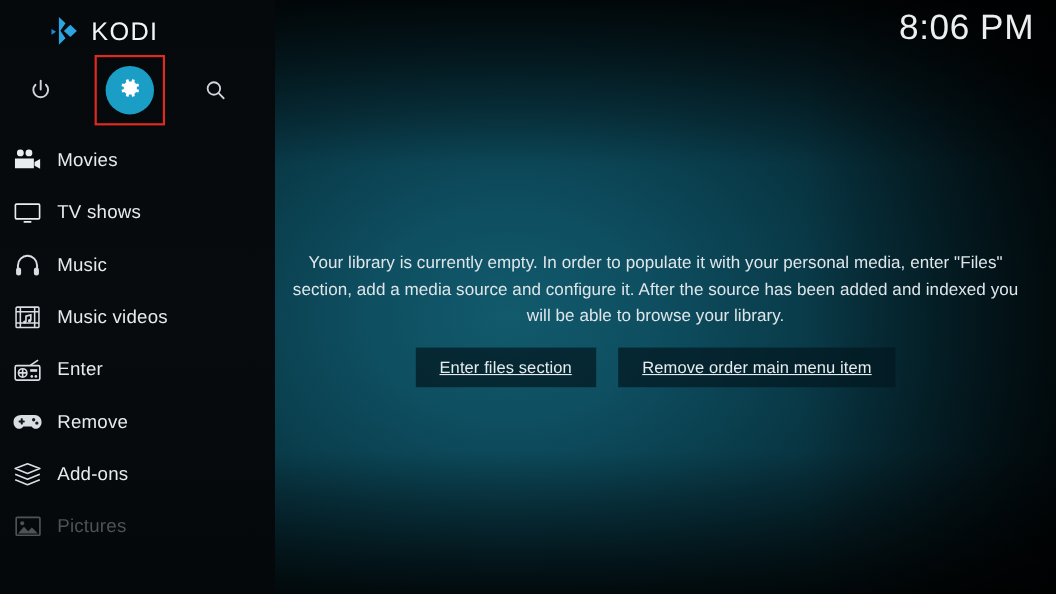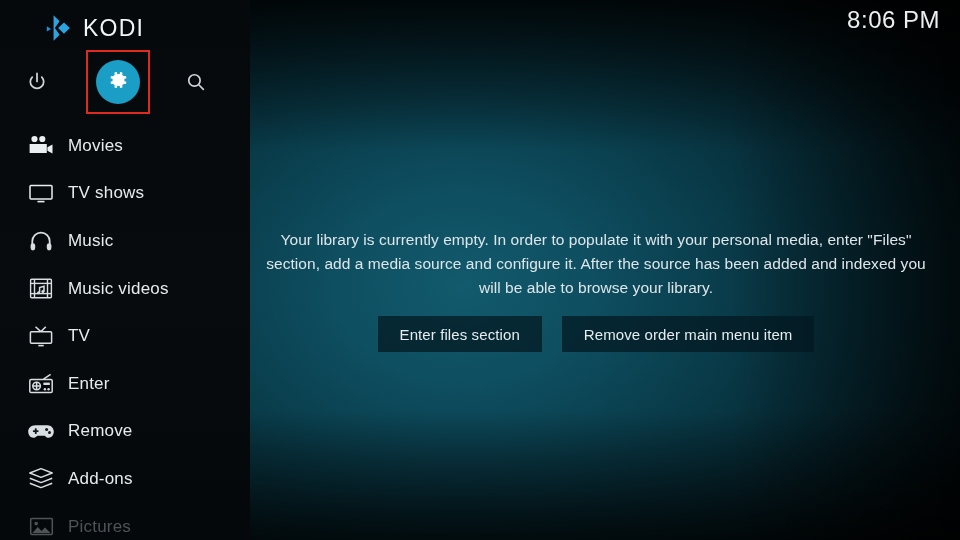--- a/index.html
+++ b/index.html
@@ -110,21 +110,21 @@
 
   .menu {
     position: absolute;
     left: 0; top: 122px;
     width: 232px;
   }
   .menu-item {
     display: flex;
     align-items: center;
     height: 47.6px;
-    padding-left: 24px;
+    padding-left: 8px;
   }
   .menu-icon {
     width: 34px;
     min-width: 34px;
     display: flex;
     align-items: center;
     justify-content: center;
     margin-right: 10px;
   }
   .menu-icon svg { display: block; }
@@ -135,21 +135,21 @@
     letter-spacing: 0.2px;
   }
   .menu-item.dim .menu-label { color: #4d5356; }
   .menu-item.dim .menu-icon svg { opacity: 0.35; }
 
   
   .clock {
     position: absolute;
     right: 20px; top: 6px;
     color: #eceff1;
-    font-size: 24px;
+    font-size: 32px;
     font-weight: 300;
     letter-spacing: 0.5px;
     z-index: 6;
   }
 
   
   .main {
     position: absolute;
     left: 232px; top: 0;
     width: 624px; height: 540px;
@@ -177,20 +177,21 @@
     background: rgba(3, 24, 32, 0.72);
     border: none;
     color: #e6ecef;
     font-family: "Liberation Sans", sans-serif;
     font-size: 15px;
     letter-spacing: 0.1px;
     height: 36px;
     padding: 0 22px;
     cursor: pointer;
     white-space: nowrap;
+    text-decoration: underline;
   }
 </style>
 </head>
 <body>
 
 <div id="app">
 
   <div class="bg-wrap">
     <div class="bg-radial"></div>
     <div class="bg-topshade"></div>
@@ -290,31 +291,20 @@
             <line x1="1.6" y1="6.4" x2="22.4" y2="6.4"></line>
             <line x1="1.6" y1="16.6" x2="22.4" y2="16.6"></line>
             <path d="M10.6 15.6v-5.1l4.4-1.2v5.1" stroke-width="1.5"></path>
             <circle cx="9.5" cy="15.8" r="1.5" fill="#d8dee2" stroke="none"></circle>
             <circle cx="13.9" cy="14.6" r="1.5" fill="#d8dee2" stroke="none"></circle>
           </svg>
         </span>
         <span class="menu-label">Music videos</span>
       </div>
 
-      <div class="menu-item">
-        <span class="menu-icon">
-          <svg width="26" height="23" viewBox="0 0 26 23" fill="none" stroke="#d8dee2" stroke-width="1.5">
-            <rect x="2.4" y="6.8" width="21.2" height="11.4" rx="1"></rect>
-            <line x1="7.5" y1="1.8" x2="12.6" y2="6.4"></line>
-            <line x1="17.8" y1="1.8" x2="13.2" y2="6.4"></line>
-            <line x1="10.3" y1="20.6" x2="15.7" y2="20.6" stroke-width="1.6"></line>
-          </svg>
-        </span>
-        <span class="menu-label">TV</span>
-      </div>
 
       <div class="menu-item">
         <span class="menu-icon">
           <svg width="26" height="23" viewBox="0 0 26 23" fill="none" stroke="#d8dee2" stroke-width="1.5">
             <rect x="1.8" y="7.4" width="22.4" height="13.2" rx="1.4"></rect>
             <circle cx="8.6" cy="14" r="3.8"></circle>
             <line x1="8.6" y1="10.2" x2="8.6" y2="17.8"></line>
             <line x1="4.8" y1="14" x2="12.4" y2="14"></line>
             <rect x="15.4" y="10.6" width="6.4" height="2.4" fill="#d8dee2" stroke="none"></rect>
             <circle cx="16.9" cy="17.2" r="1.2" fill="#d8dee2" stroke="none"></circle>

